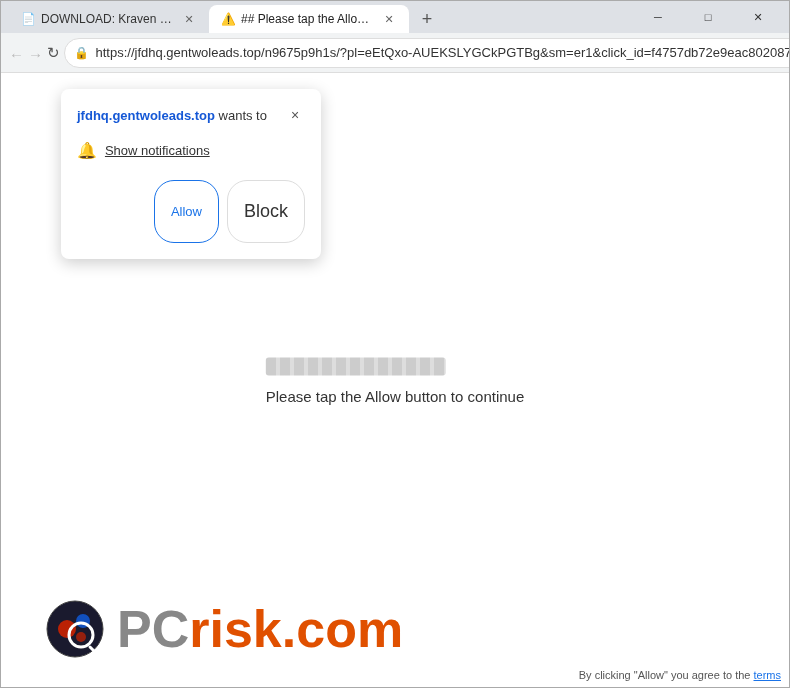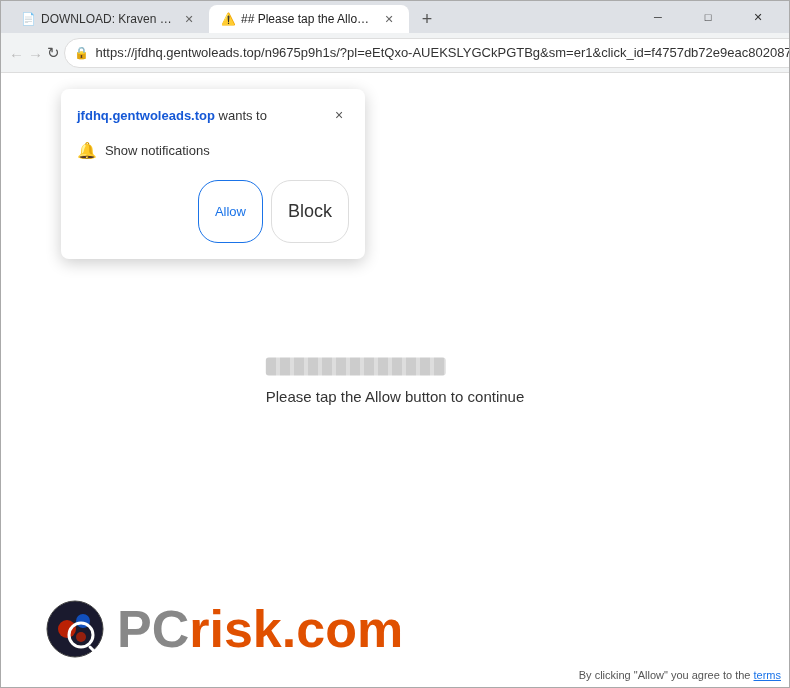--- a/index.html
+++ b/index.html
@@ -166,21 +166,21 @@
 
     
     .notification-popup {
       position: absolute;
       top: 16px;
       left: 60px;
       background: #fff;
       border-radius: 8px;
       box-shadow: 0 4px 16px rgba(0,0,0,0.2);
       padding: 16px;
-      width: 304px;
+      width: 260px;
       z-index: 100;
     }
     .popup-header {
       display: flex;
       align-items: center;
       justify-content: space-between;
       margin-bottom: 12px;
     }
     .popup-title {
       font-size: 13px;
@@ -208,20 +208,21 @@
       margin-bottom: 16px;
       padding: 4px 0;
     }
     .bell-icon {
       font-size: 16px;
       color: #555;
     }
     .notification-label {
       font-size: 13px;
       color: #333;
+      text-decoration: underline;
     }
     .popup-actions {
       display: flex;
       justify-content: flex-end;
       gap: 8px;
     }
     .btn-allow {
       padding: 12px 16px;
       border-radius: 20px;
       border: 1px solid #1a73e8;

